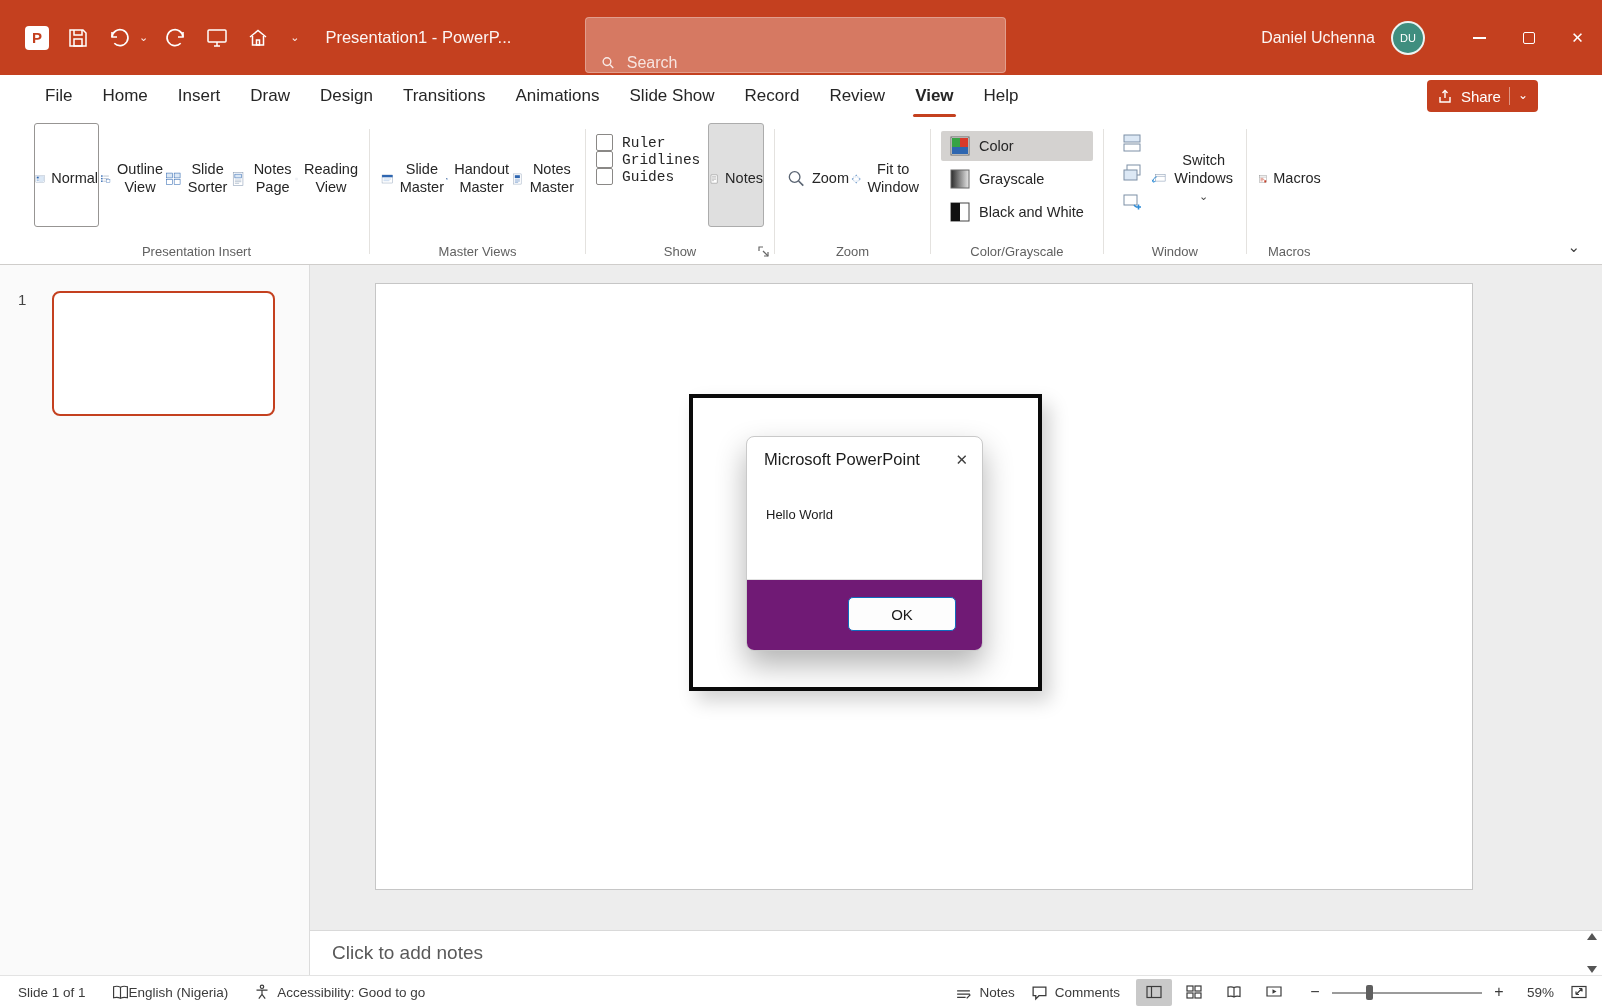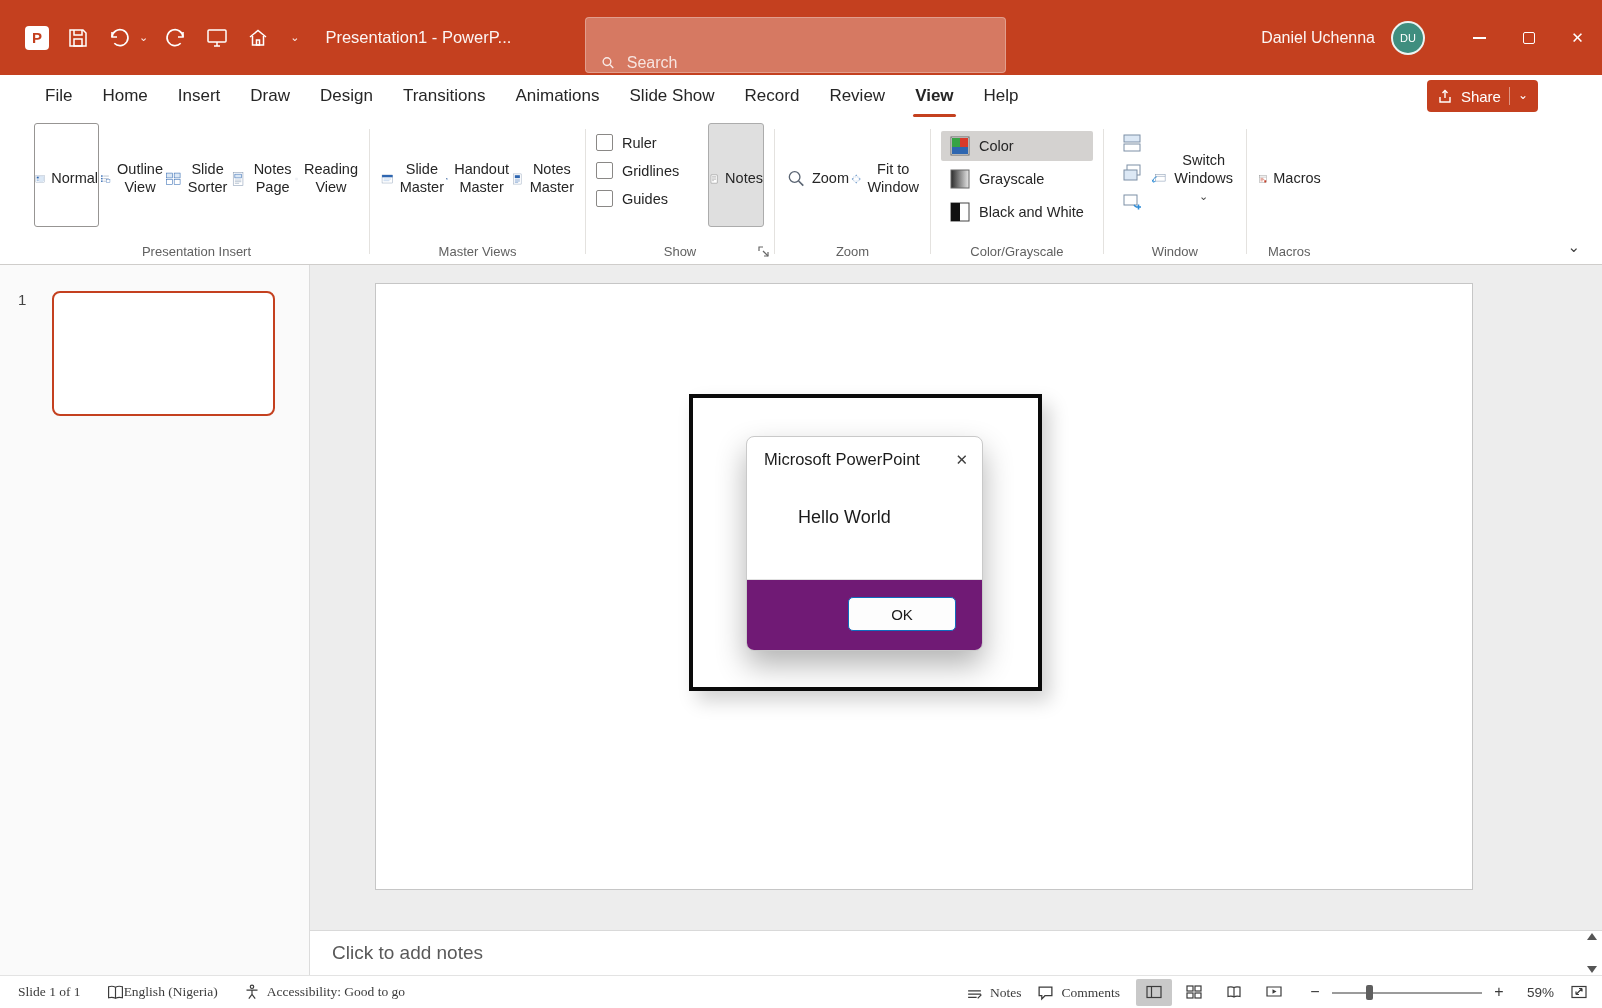--- a/index.html
+++ b/index.html
@@ -36,21 +36,21 @@
 
   
   .ribbon{position:absolute;top:117px;left:0;right:0;height:148px;background:#fff;border-bottom:1px solid #CFCDCB;display:flex;align-items:stretch;padding:4px 36px 0 26px;}
   .rgroup{position:relative;display:flex;align-items:flex-start;padding:2px 8px 24px 8px;}
   .rgroup-label{position:absolute;bottom:5px;left:0;right:0;text-align:center;font-size:13px;color:#616161;white-space:nowrap;}
   .rdivider{width:1px;background:#E4E2DF;margin:8px 2px 10px;}
   .bigbtn{width:65px;min-height:104px;display:flex;flex-direction:row;align-items:center;padding-top:7px;gap:6px;border:1px solid transparent;border-radius:3px;}
   .bigbtn .lbl{font-size:14.5px;color:#262626;text-align:center;line-height:1.22;}
   .bigbtn.selected{border:1px solid #979593;background:#fff;}
   .bigbtn.toggled{background:#DFDFDF;border:1px solid #ACACAC;}
-  .showcol{display:flex;flex-direction:column;gap:11px;padding-top:11px;width:112px;}
+  .showcol{display:flex;flex-direction:column;padding-top:11px;width:112px;font-family:Liberation Mono, monospace;}
   .chkrow{display:flex;align-items:center;gap:9px;font-size:14.5px;color:#262626;}
   .chk{width:17px;height:17px;border:1px solid #8A8886;background:#fff;border-radius:2px;flex:none;}
   .launcher{position:absolute;right:2px;bottom:6px;}
   .cgcol{display:flex;flex-direction:column;gap:3px;padding-top:8px;}
   .cgrow{display:flex;align-items:center;gap:9px;font-size:14.5px;color:#262626;padding:5px 9px;border-radius:2px;white-space:nowrap;}
   .cgrow.selected{background:#D4D2D0;}
   .wincol{display:flex;flex-direction:column;gap:8px;padding:9px 7px 0;}
   .smbtn{width:22px;height:22px;display:flex;align-items:center;justify-content:center;}
   .chev-inline{font-size:11px;color:#444;}
   .collapse-chev{position:absolute;right:22px;bottom:8px;font-size:15px;color:#3b3b3b;}
@@ -59,33 +59,33 @@
   .workspace{position:absolute;top:265px;left:0;width:1602px;height:710px;background:#EDEDED;}
   .thumb-panel{position:absolute;left:0;top:0;width:310px;height:710px;background:#FAFAFA;border-right:1px solid #DCDCDC;}
   .slide-num{position:absolute;left:18px;top:26px;font-size:15px;color:#444;}
   .thumb{position:absolute;left:52px;top:26px;width:223px;height:125px;background:#fff;border:2px solid #C4401F;border-radius:8px;}
   .canvas{position:absolute;left:310px;top:0;width:1292px;height:665px;background:#EDEDED;}
   .slide{position:absolute;left:65px;top:18px;width:1098px;height:607px;background:#fff;border:1px solid #C6C6C6;}
   .msgframe{position:absolute;left:313px;top:110px;width:353px;height:297px;background:#fff;border:4px solid #0A0A0A;box-shadow:8px 10px 18px rgba(0,0,0,.18);padding-left:24px;}
   .dialog{position:absolute;left:53px;top:38px;width:237px;height:215px;background:#fff;border:1px solid #C9C9C9;border-radius:8px;box-shadow:0 14px 30px rgba(0,0,0,.30);overflow:hidden;}
   .dlg-title{display:flex;justify-content:space-between;align-items:flex-start;padding:13px 14px 0 17px;font-size:16.5px;color:#1b1b1b;}
   .dlg-close{font-size:15px;color:#404040;line-height:1;margin-top:2px;}
-  .dlg-msg{font-size:18px;color:#1b1b1b;padding:38px 0 0 19px;margin-left:32px;}
+  .dlg-msg{font-size:13px;color:#1b1b1b;padding:38px 0 0 19px;}
   .dlg-footer{position:absolute;left:0;right:0;bottom:0;height:71px;background:#701a75;border-top:1px solid #E1E1E1;}
   .ok-btn{position:absolute;left:101px;top:17px;width:108px;height:34px;background:#FDFDFD;border:1px solid #0F6CBD;border-radius:5px;font-size:15px;color:#1b1b1b;display:flex;align-items:center;justify-content:center;}
 
   .notes-pane{position:absolute;left:310px;top:665px;width:1292px;height:45px;background:#fff;border-top:1px solid #D9D9D9;display:flex;align-items:center;padding-left:22px;}
   .notes-placeholder{font-size:19px;color:#595959;}
   .nscroll{position:absolute;right:3px;top:668px;width:15px;height:40px;display:flex;flex-direction:column;justify-content:space-between;align-items:center;}
   .tri-up{width:0;height:0;border-left:5px solid transparent;border-right:5px solid transparent;border-bottom:7px solid #555;}
   .tri-down{width:0;height:0;border-left:5px solid transparent;border-right:5px solid transparent;border-top:7px solid #555;}
 
   
   .statusbar{position:absolute;left:0;right:0;top:975px;height:33px;background:#fff;border-top:1px solid #E3E3E3;display:flex;align-items:center;padding:0 14px 0 18px;font-size:13.5px;color:#3B3B3B;}
-  .sb-item{display:flex;align-items:flex-end;gap:7px;white-space:nowrap;font-family:Liberation Serif, serif;}
+  .sb-item{display:flex;align-items:center;gap:7px;white-space:nowrap;}
   .sb-gap{width:26px;}
   .sb-spacer{flex:1;}
   .sb-right{display:flex;align-items:center;gap:16px;}
   .sb-views{display:flex;align-items:center;gap:4px;}
   .sb-viewbtn{width:36px;height:27px;display:flex;align-items:center;justify-content:center;border-radius:2px;}
   .sb-viewbtn.selected{background:#C9C9C9;}
   .zoomctl{display:flex;align-items:center;gap:10px;}
   .zglyph{font-size:16px;color:#3b3b3b;width:14px;text-align:center;}
   .zoom-slider{width:150px;height:27px;position:relative;}
   .zs-track{position:absolute;left:0;right:0;top:13px;height:2px;background:#9B9B9B;}

